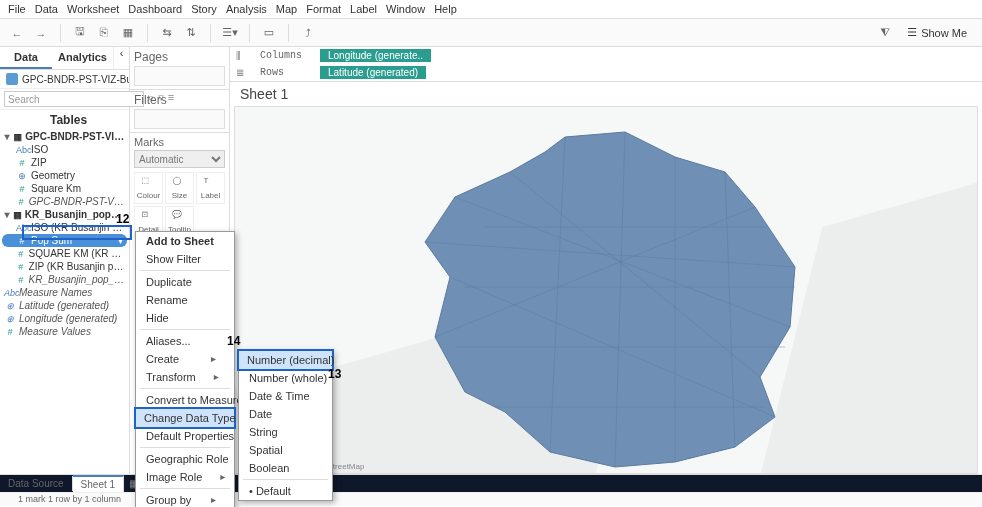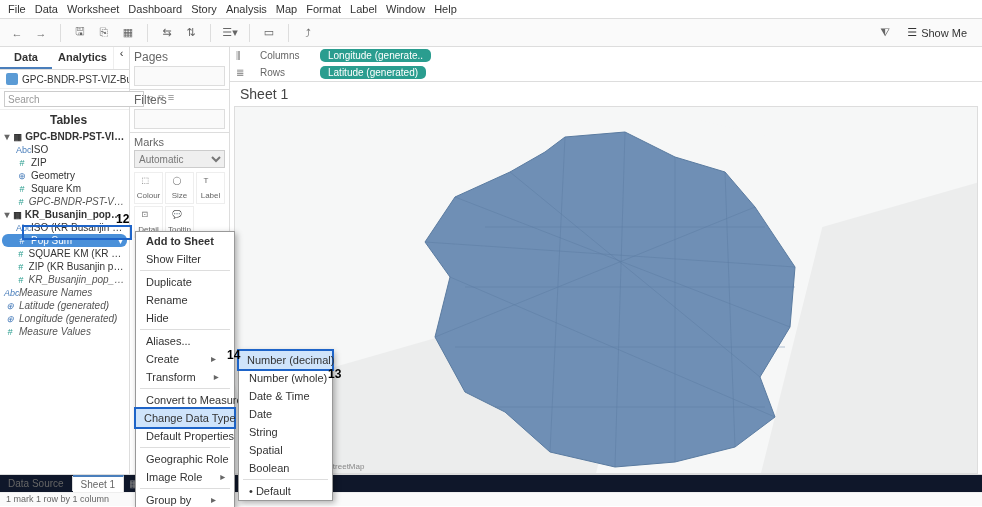--- a/index.html
+++ b/index.html
@@ -61,41 +61,41 @@
 .marks { padding:3px 4px;}
 .marks select { width:100%; font-size:10px; height:18px; border:1px solid #ccc; color:#777;}
 .mark-grid { display:grid; grid-template-columns:repeat(3,1fr); gap:2px; margin-top:4px;}
 .mark-cell { display:flex; flex-direction:column; align-items:center; padding:3px 0; border:1px solid #eee; font-size:8px; color:#666;}
 .mark-cell .mi { width:14px;height:14px; margin-bottom:1px;}
 
 
 .shelves-area { border-bottom:1px solid #ddd; }
 .shelf-row { display:flex; align-items:center; gap:10px; padding:2px 6px; font-size:10px;}
 .shelf-row .shelf-icon{width:14px;color:#777;}
-.shelf-row .shelf-label{color:#666; width:50px;}
-.pill { background:#2a9d8f; color:#fff; padding:1px 8px; border-radius:5px; font-size:10px;}
+.shelf-row .shelf-label{color:#666; width:50px;font-family:Liberation Mono, monospace;}
+.pill { background:#2a9d8f; color:#fff; padding:1px 8px; border-radius:0; font-size:10px;}
 
 
 .sheet-title { font-size:14px; padding:4px 10px; color:#444;}
 
 
 .map-area { flex:1; background:#eceded; position:relative; overflow:hidden; border:1px solid #ddd; margin:0 4px;}
 .river1 { position:absolute; width:900px; height:330px; background:#f6f7f7; top:-160px; left:-60px; transform:rotate(-16deg);}
 .river2 { position:absolute; width:160px; height:560px; background:#f6f7f7; top:20px; left:380px; transform:rotate(14deg);}
 .map-attr { position:absolute; bottom:2px; left:6px; font-size:8px; color:#888;}
 .map-svg { position:absolute; top:10px; left:160px; }
 
 
 .bottom-tabs { display:flex; align-items:center; border-top:1px solid #ddd; height:18px; font-size:10px; background:#0f172a;}
 .bottom-tabs .bt { padding:2px 8px; border-right:1px solid #ddd; color:#666;}
 .bottom-tabs .bt.active { background:#fff; border-top:2px solid #4a7ebb; margin-top:-1px;}
 .bottom-tabs .bi { width:20px; text-align:center; color:#888;}
 
 
-.statusbar { height:14px; font-size:9px; color:#666; padding:1px 6px; border-top:1px solid #eee; background:#fafafa;}
+.statusbar { height:14px; font-size:9px; color:#666; padding:1px 18px; border-top:1px solid #eee; background:#fafafa;}
 
 
 .ctx-menu { position:absolute; background:#fff; border:1px solid #999; box-shadow:2px 2px 6px rgba(0,0,0,0.3); font-size:11px; z-index:100; }
 .ctx-item { padding:3px 18px 3px 10px; white-space:nowrap; display:flex; justify-content:space-between; gap:18px; cursor:default;}
 .ctx-item.hl { background:#cfe4fb; border: 2px solid #1e64c8; margin:-2px; padding:3px 16px 3px 8px;}
 .ctx-sep { height:1px; background:#ddd; margin:2px 4px;}
 .ctx-item .arrow { color:#666; font-size:10px;}
 .ctx-item.bold { font-weight:bold;}
 .submenu { position:absolute;}
 .chk::before{content:"• "; color:#333;}
@@ -365,21 +365,21 @@
     <div class="ctx-item">
       <span>Image Role</span>
       <span class="arrow">▸</span>
     </div>
     <div class="ctx-sep"></div>
     <div class="ctx-item">
       <span>Group by</span>
       <span class="arrow">▸</span>
     </div>
   </div>
-<div class="annot" style="top:348px; left:227px;">14</div>
+<div class="annot" style="top:334px; left:227px;">14</div>
 
 <div class="ctx-menu submenu" id="submenu" style="top:350px; left:238px; width:95px;text-align:right;">
     <div class="ctx-item hl">
       <span class="">Number (decimal)</span>
     </div>
     <div class="ctx-item">
       <span class="">Number (whole)</span>
     </div>
     <div class="ctx-item">
       <span class="">Date &amp; Time</span>

